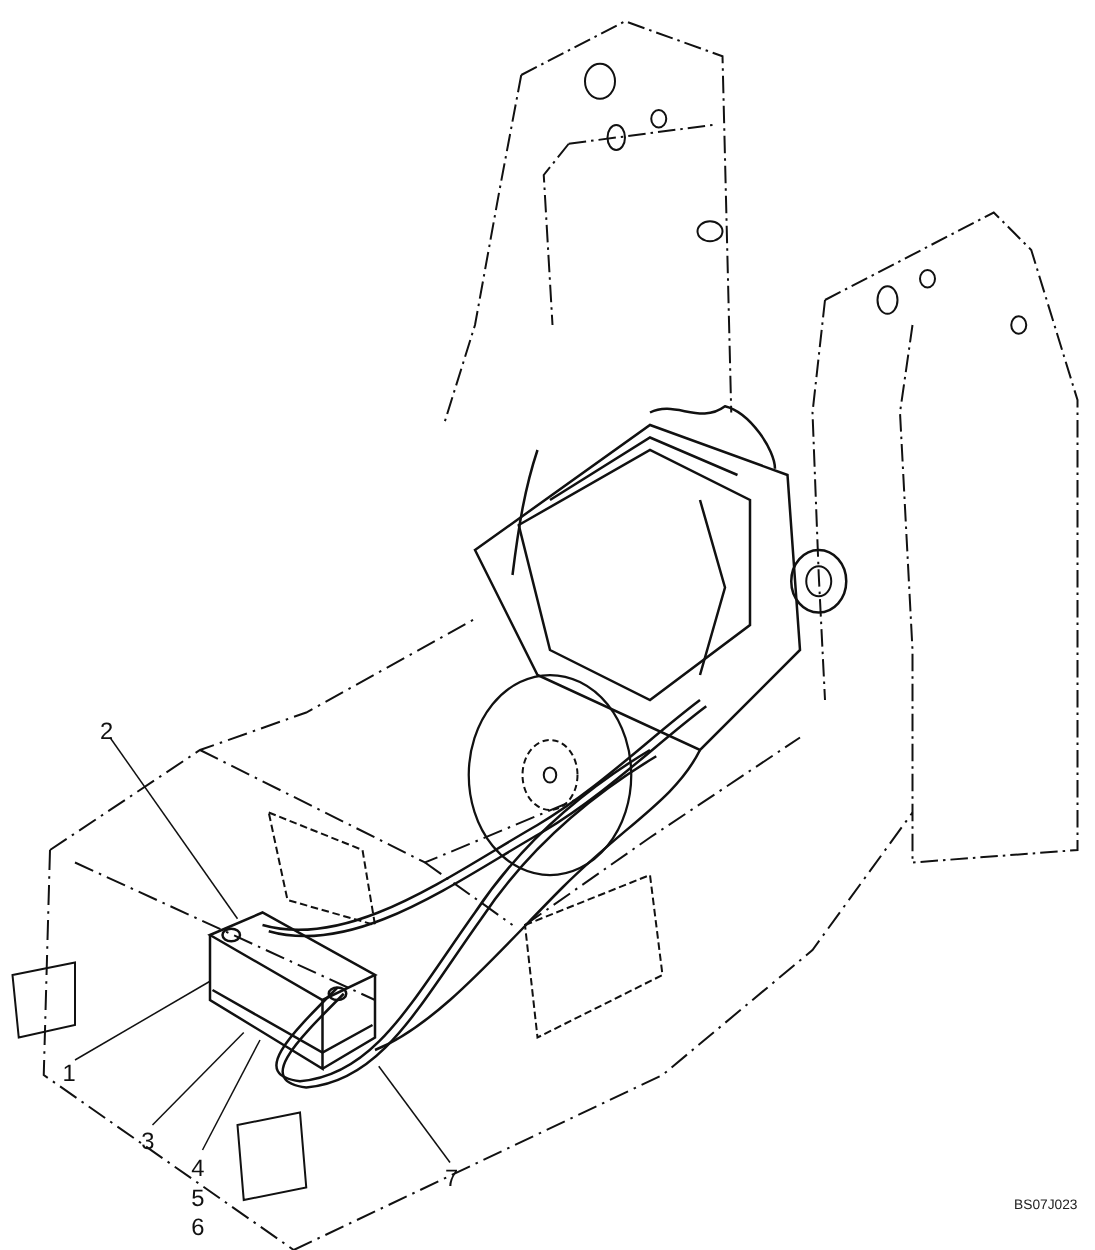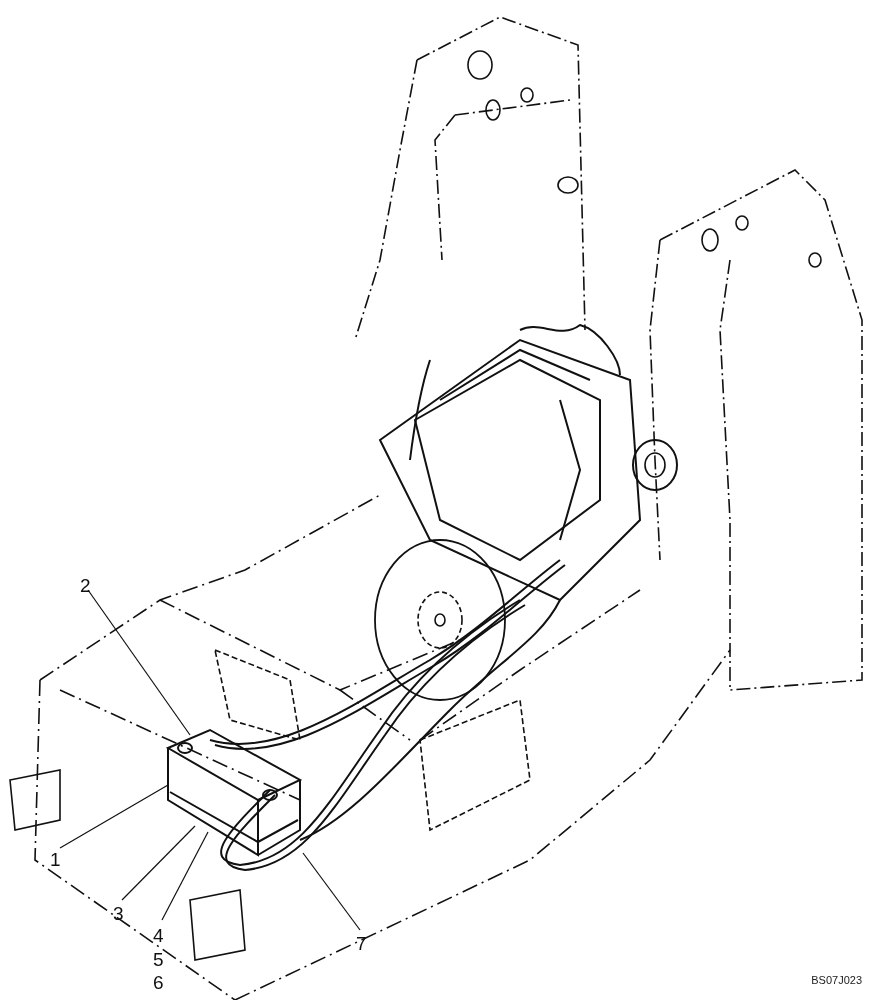--- a/index.html
+++ b/index.html
@@ -1,20 +1,20 @@
 <!DOCTYPE html>
 <html><head>
 <meta charset="utf-8">
 <style>
   html, body { margin: 0; padding: 0; background: #ffffff; }
   body { width: 876px; height: 1000px; position: relative; overflow: hidden;
          font-family: "Liberation Sans", sans-serif; }
   #canvas { position: absolute; left: 0; top: 0; width: 876px; height: 1000px; }
   .callout { position: absolute; font-size: 19px; color: #111; line-height: 1; }
-  .figid { position: absolute; right: 14px; bottom: 14px; font-size: 11px; color: #222; }
+  .figid { position: absolute; right: 14px; bottom: 30px; font-size: 11px; color: #222; }
 </style>
 </head>
 <body>
 
 <svg id="canvas" viewBox="0 0 876 1000" xmlns="http://www.w3.org/2000/svg">
   <g fill="none" stroke="#111" stroke-width="1.6">
 
     <g stroke-dasharray="14 4 2 4">
       <polyline points="417,60 500,17 578,45 585,330"></polyline>
       <polyline points="417,60 400,150 380,260 355,340"></polyline>

